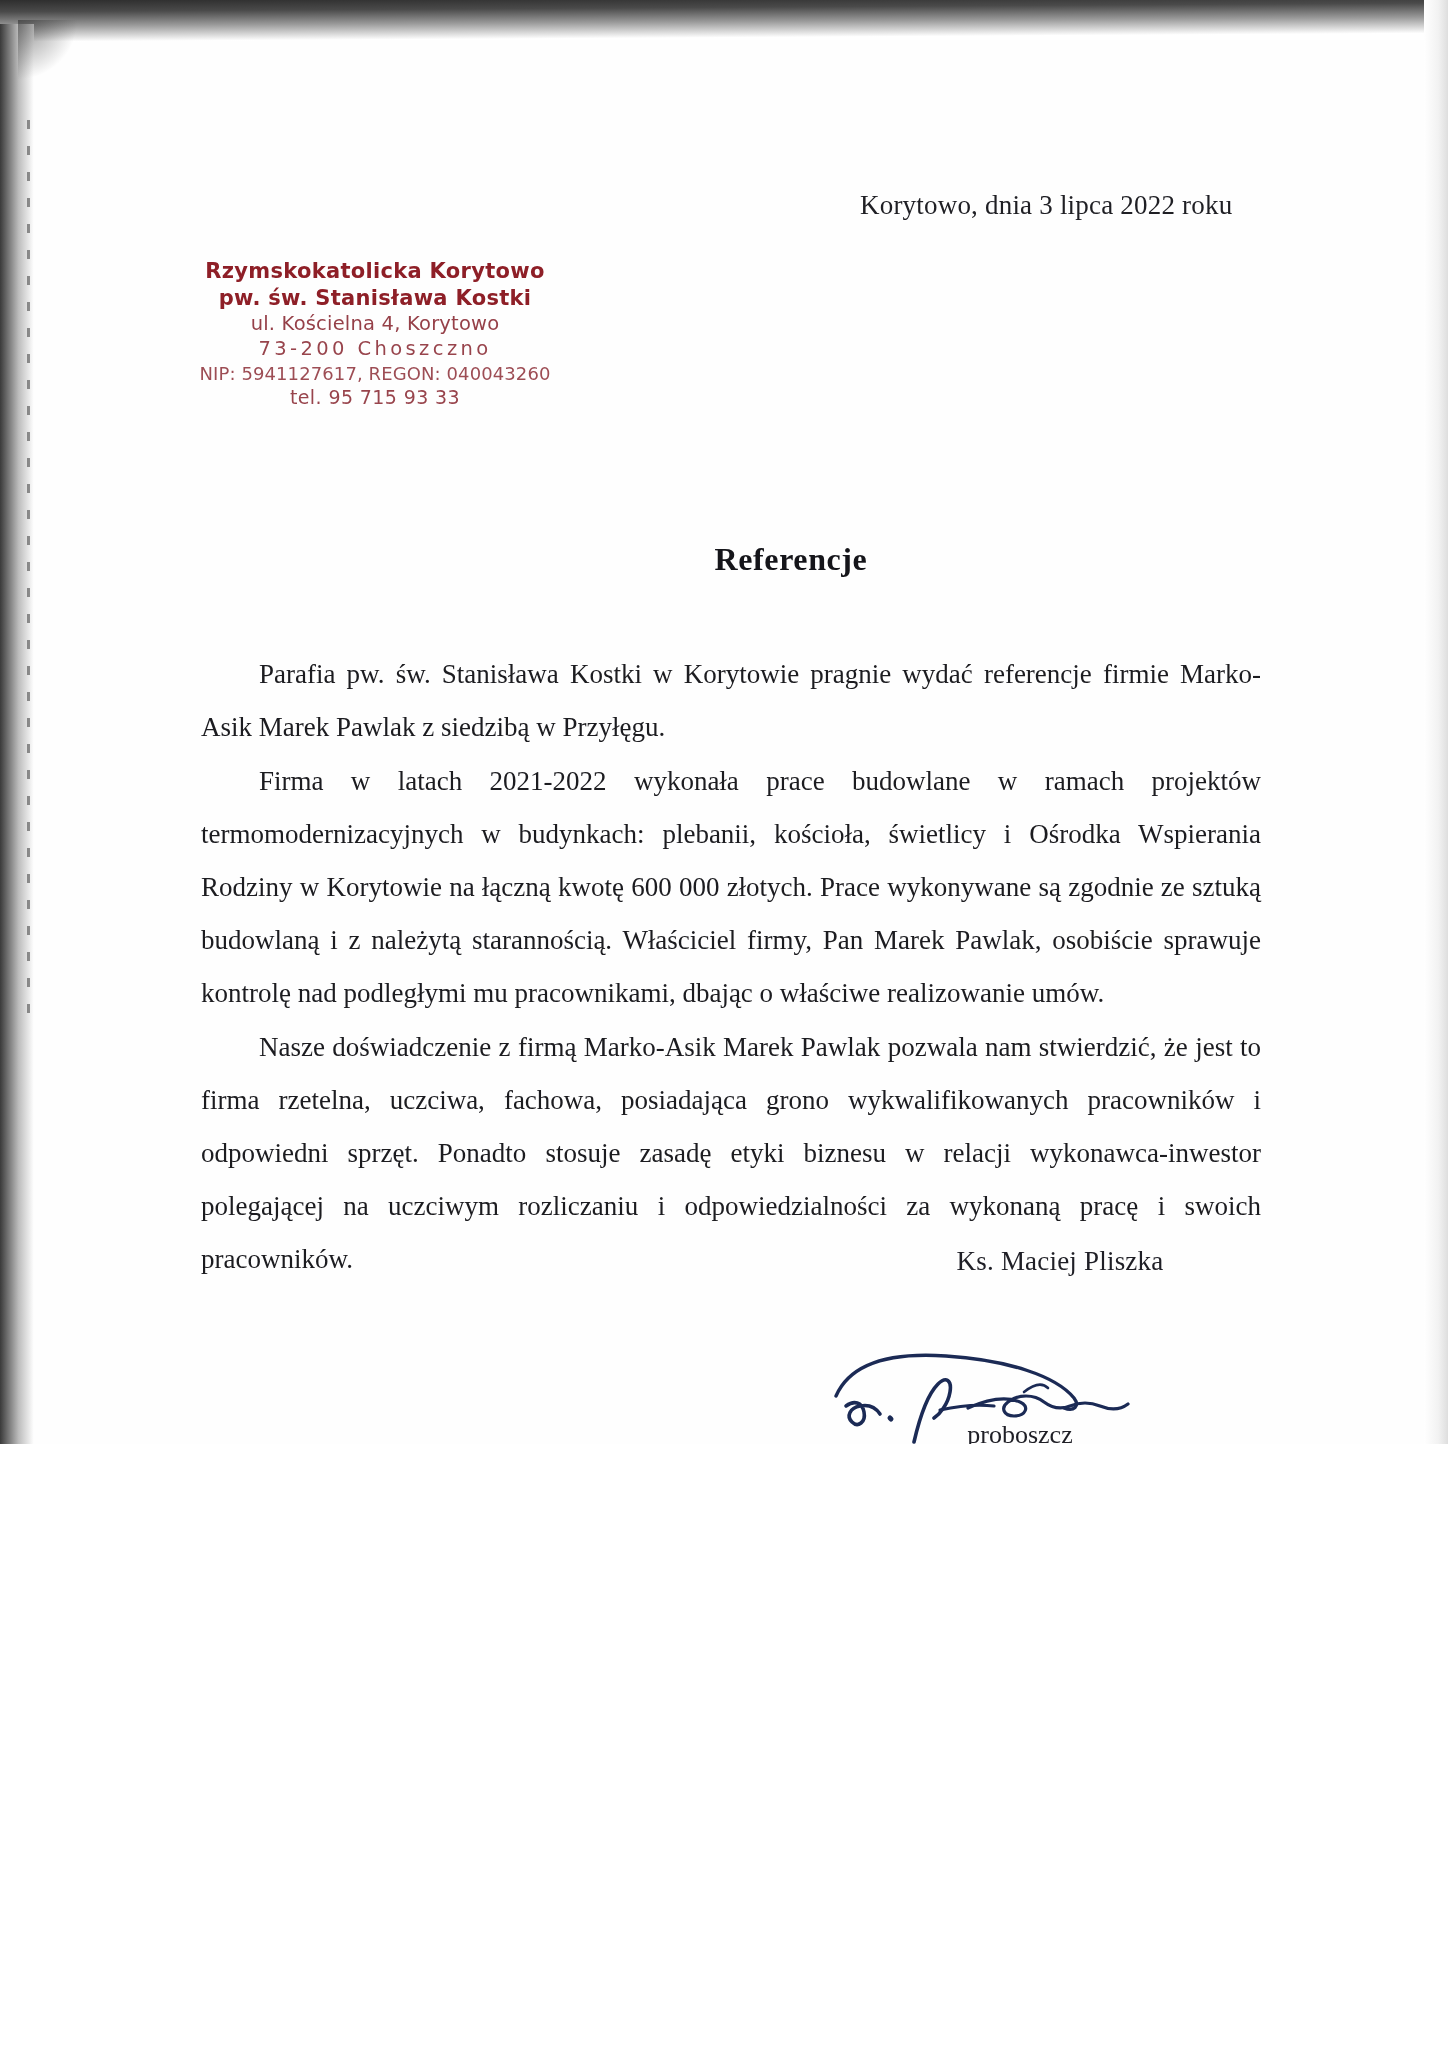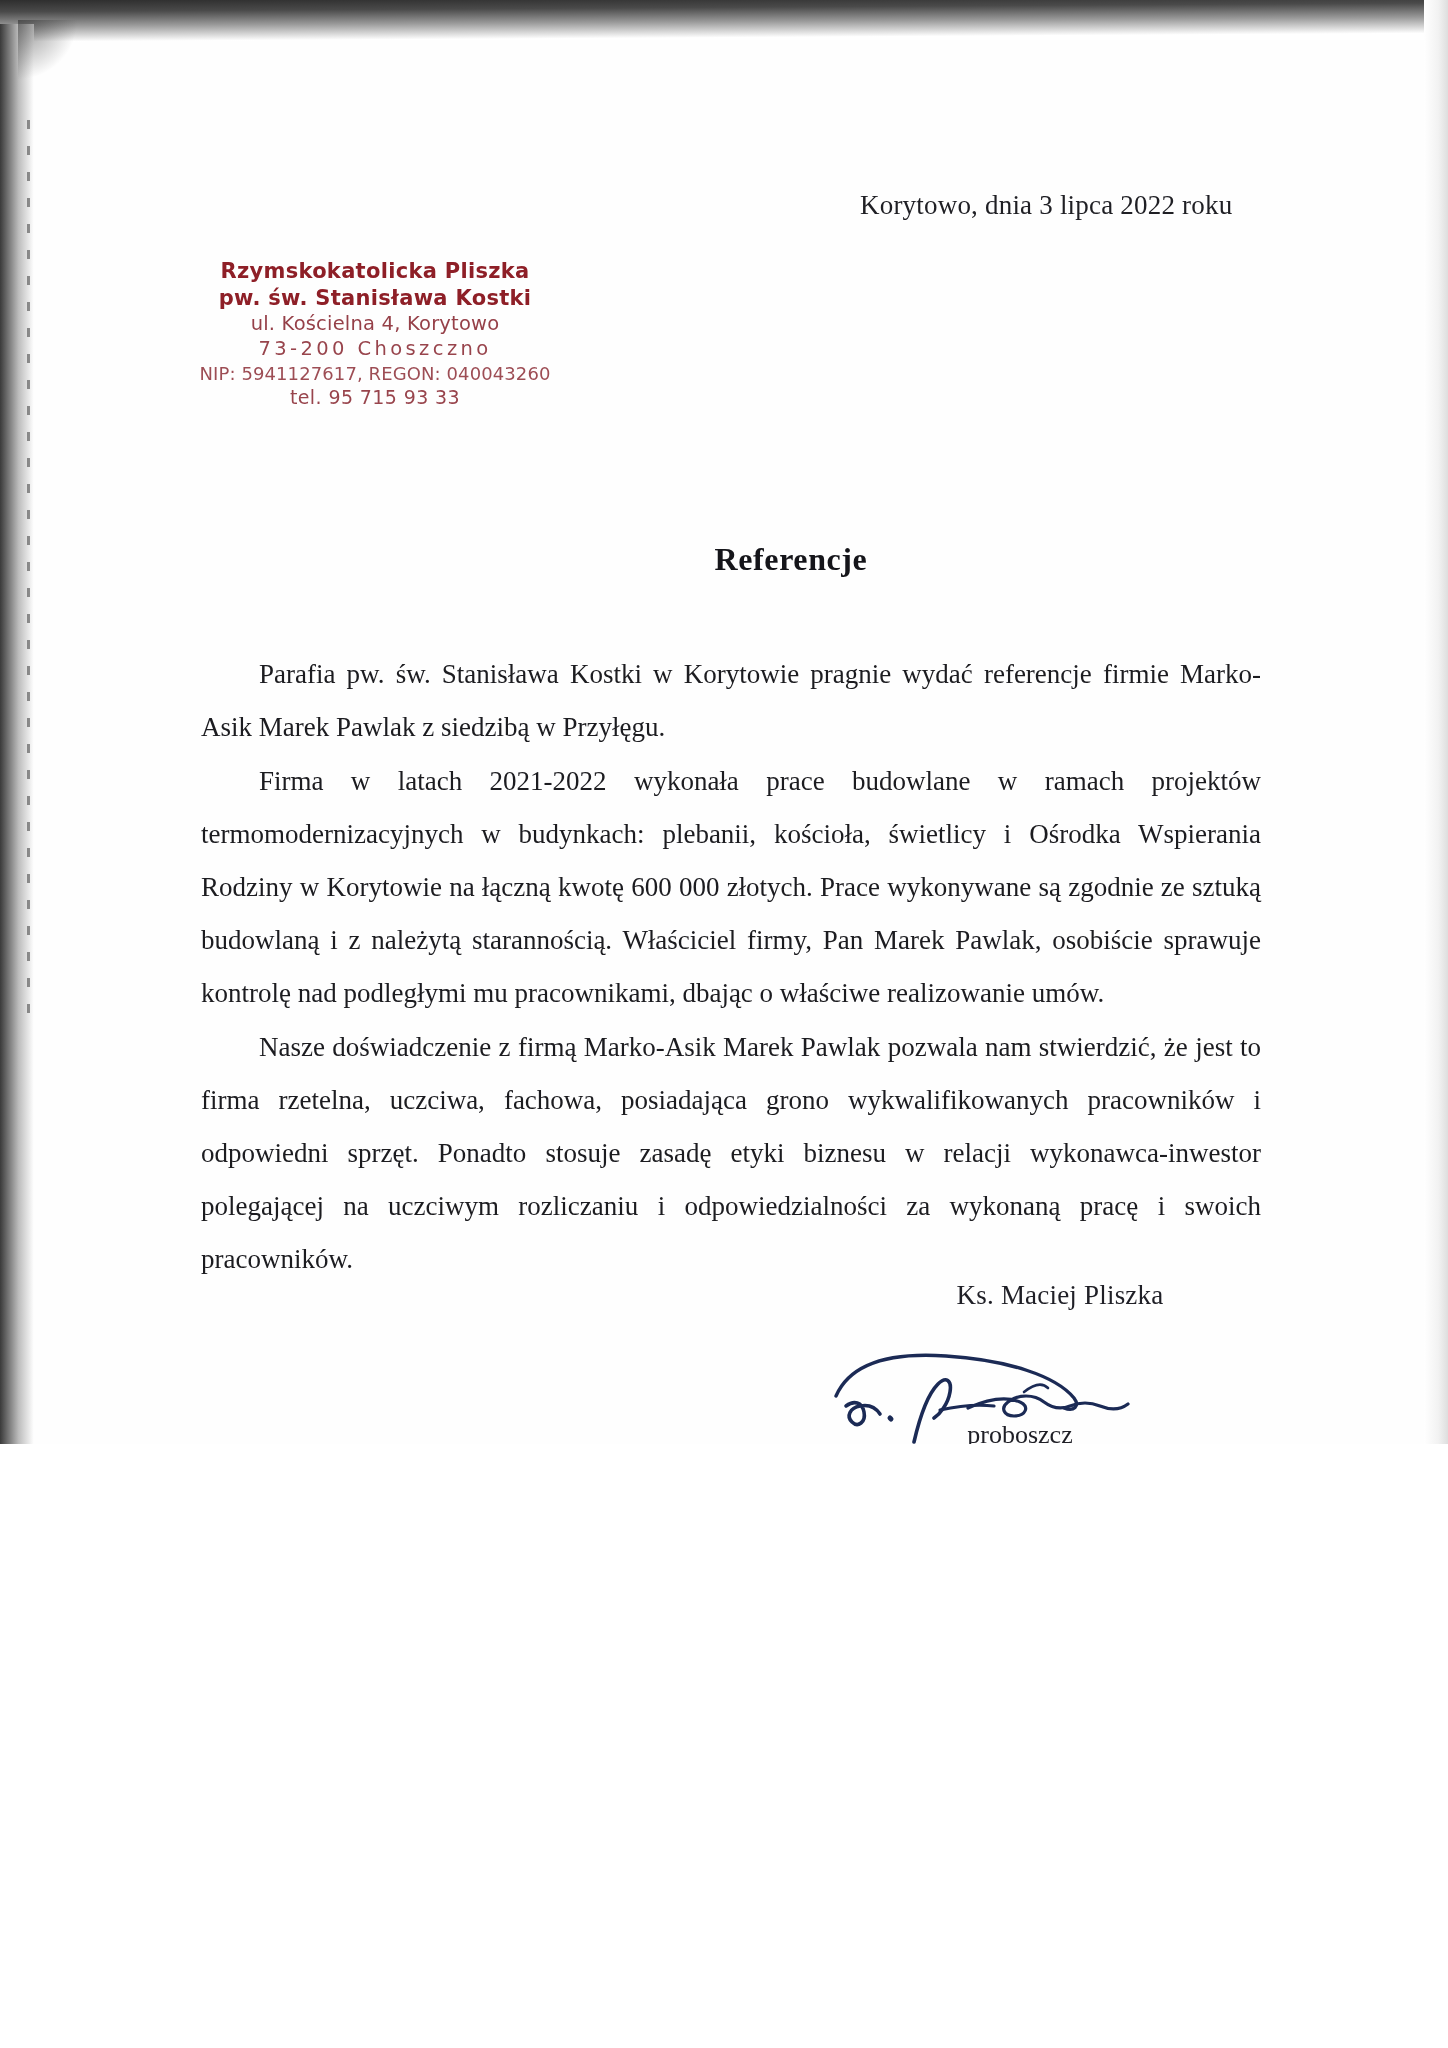--- a/index.html
+++ b/index.html
@@ -163,21 +163,21 @@
     text-indent: 58px;
     margin: 0 0 1px 0;
     color: #1c1c20;
     hyphens: none;
   }
   .para:last-child { margin-bottom: 0; }
 
   
   .sign-block {
     position: absolute;
-    left: 860px; top: 1280px;
+    left: 860px; top: 1246px;
     width: 400px;
     text-align: center;
   }
   .sign-name {
     font-size: 27px;
     color: #1f1f26;
     letter-spacing: 0.2px;
   }
   .sign-graphic {
     position: absolute;
@@ -205,21 +205,21 @@
   <div class="scan-shadow-left"></div>
   <div class="scan-shadow-right"></div>
   <div class="scan-edge-dash"></div>
   <div class="scan-corner"></div>
   <div class="smudge-a"></div>
   <div class="smudge-b"></div>
 
   <div class="date-line">Korytowo, dnia 3 lipca 2022 roku</div>
 
   <div class="stamp">
-    <div class="s-l1">Rzymskokatolicka Pliszka</div>
+    <div class="s-l1">Rzymskokatolicka Korytowo</div>
     <div class="s-l2">pw. św. Stanisława Kostki</div>
     <div class="s-l3">ul. Kościelna 4, Korytowo</div>
     <div class="s-l4">73-200 Choszczno</div>
     <div class="s-l5">NIP: 5941127617, REGON: 040043260</div>
     <div class="s-l6">tel. 95 715 93 33</div>
   </div>
 
   <div class="doc-title">Referencje</div>
 
   <div class="body-block">

